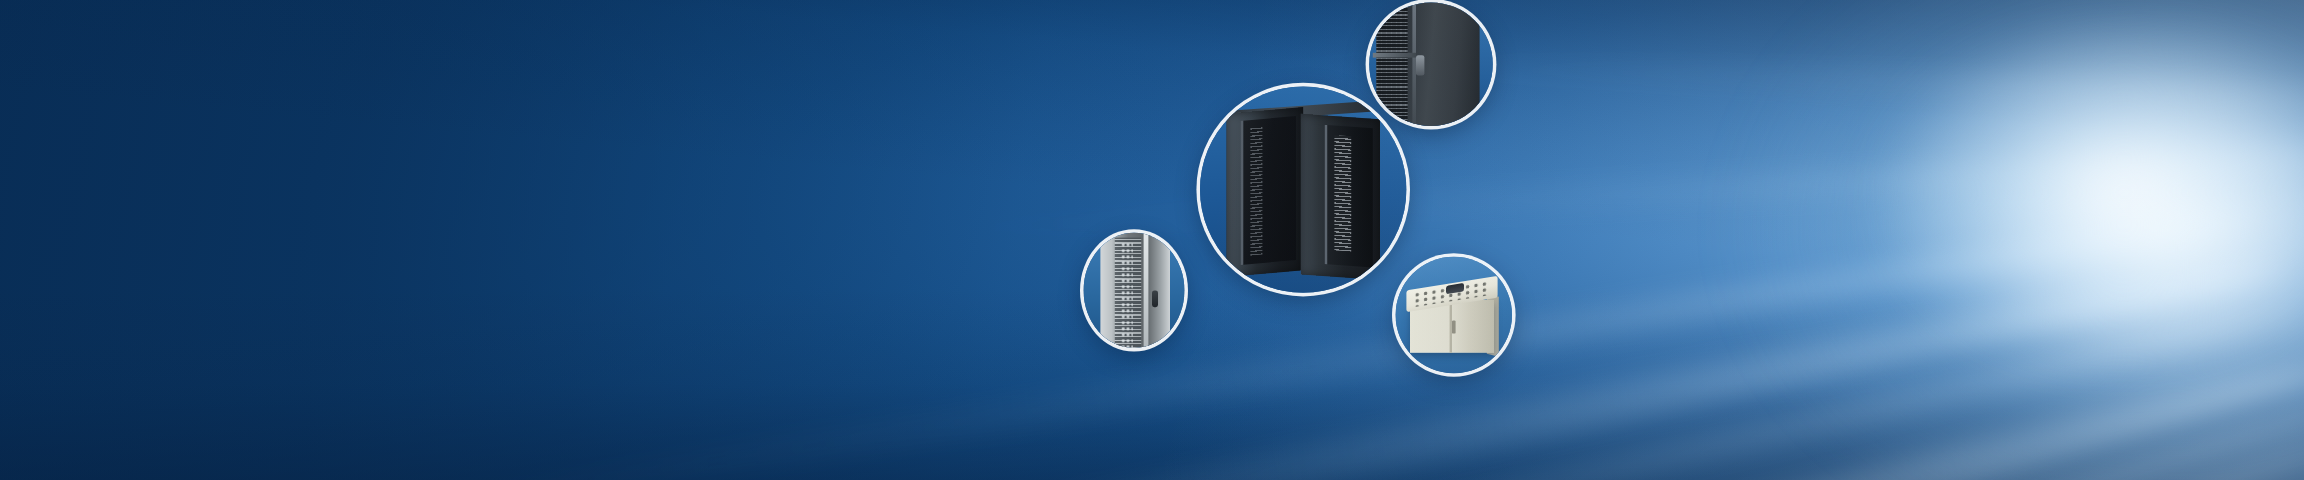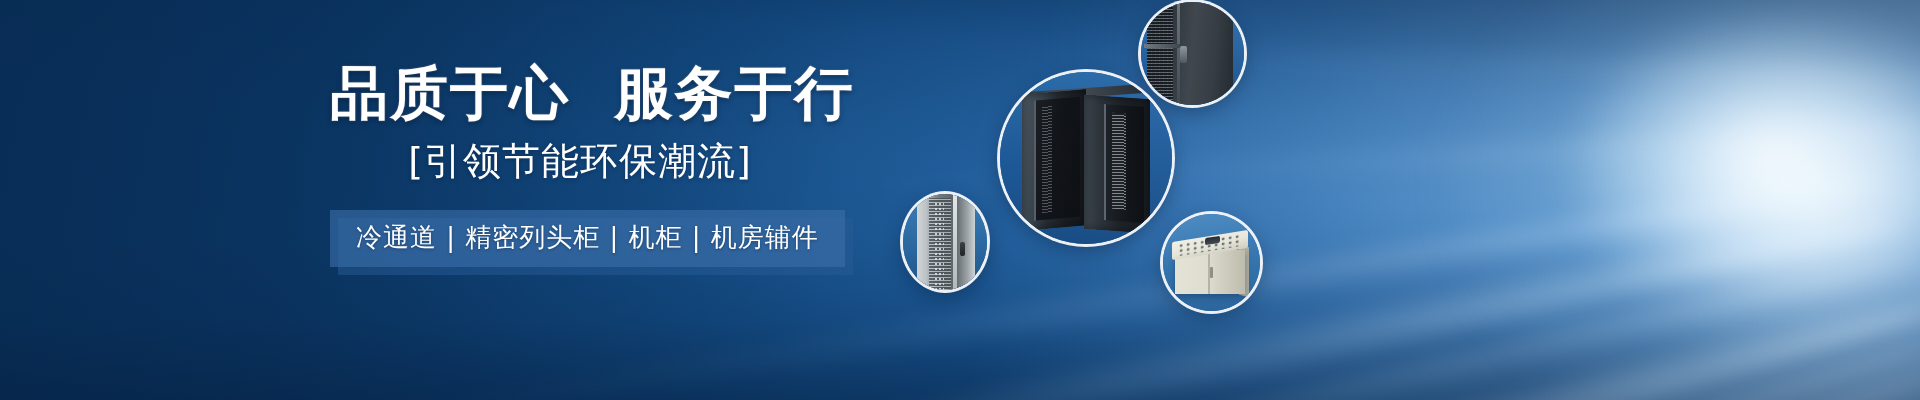--- a/index.html
+++ b/index.html
@@ -435,26 +435,14 @@
       <div class="beigeSplit"></div>
       <div class="beigeHandle"></div>
       <div class="beigeLid"></div>
       <div class="beigeVents"></div>
       <div class="beigeSlot"></div>
     </div>
   </div>
 
   <div class="haze"></div>
 
-  <div class="text-block">
-
-    <div class="headline">品质于心  服务于行</div>
-
-    <div class="subline">[引领节能环保潮流]</div>
-
-    <div class="tagbar-wrap">
-      <div class="tagbar-shadow"></div>
-      <div class="tagbar">冷通道 | 精密列头柜 | 机柜 | 机房辅件</div>
-    </div>
-
-  </div>
 
 </div>
 
 </body></html>

